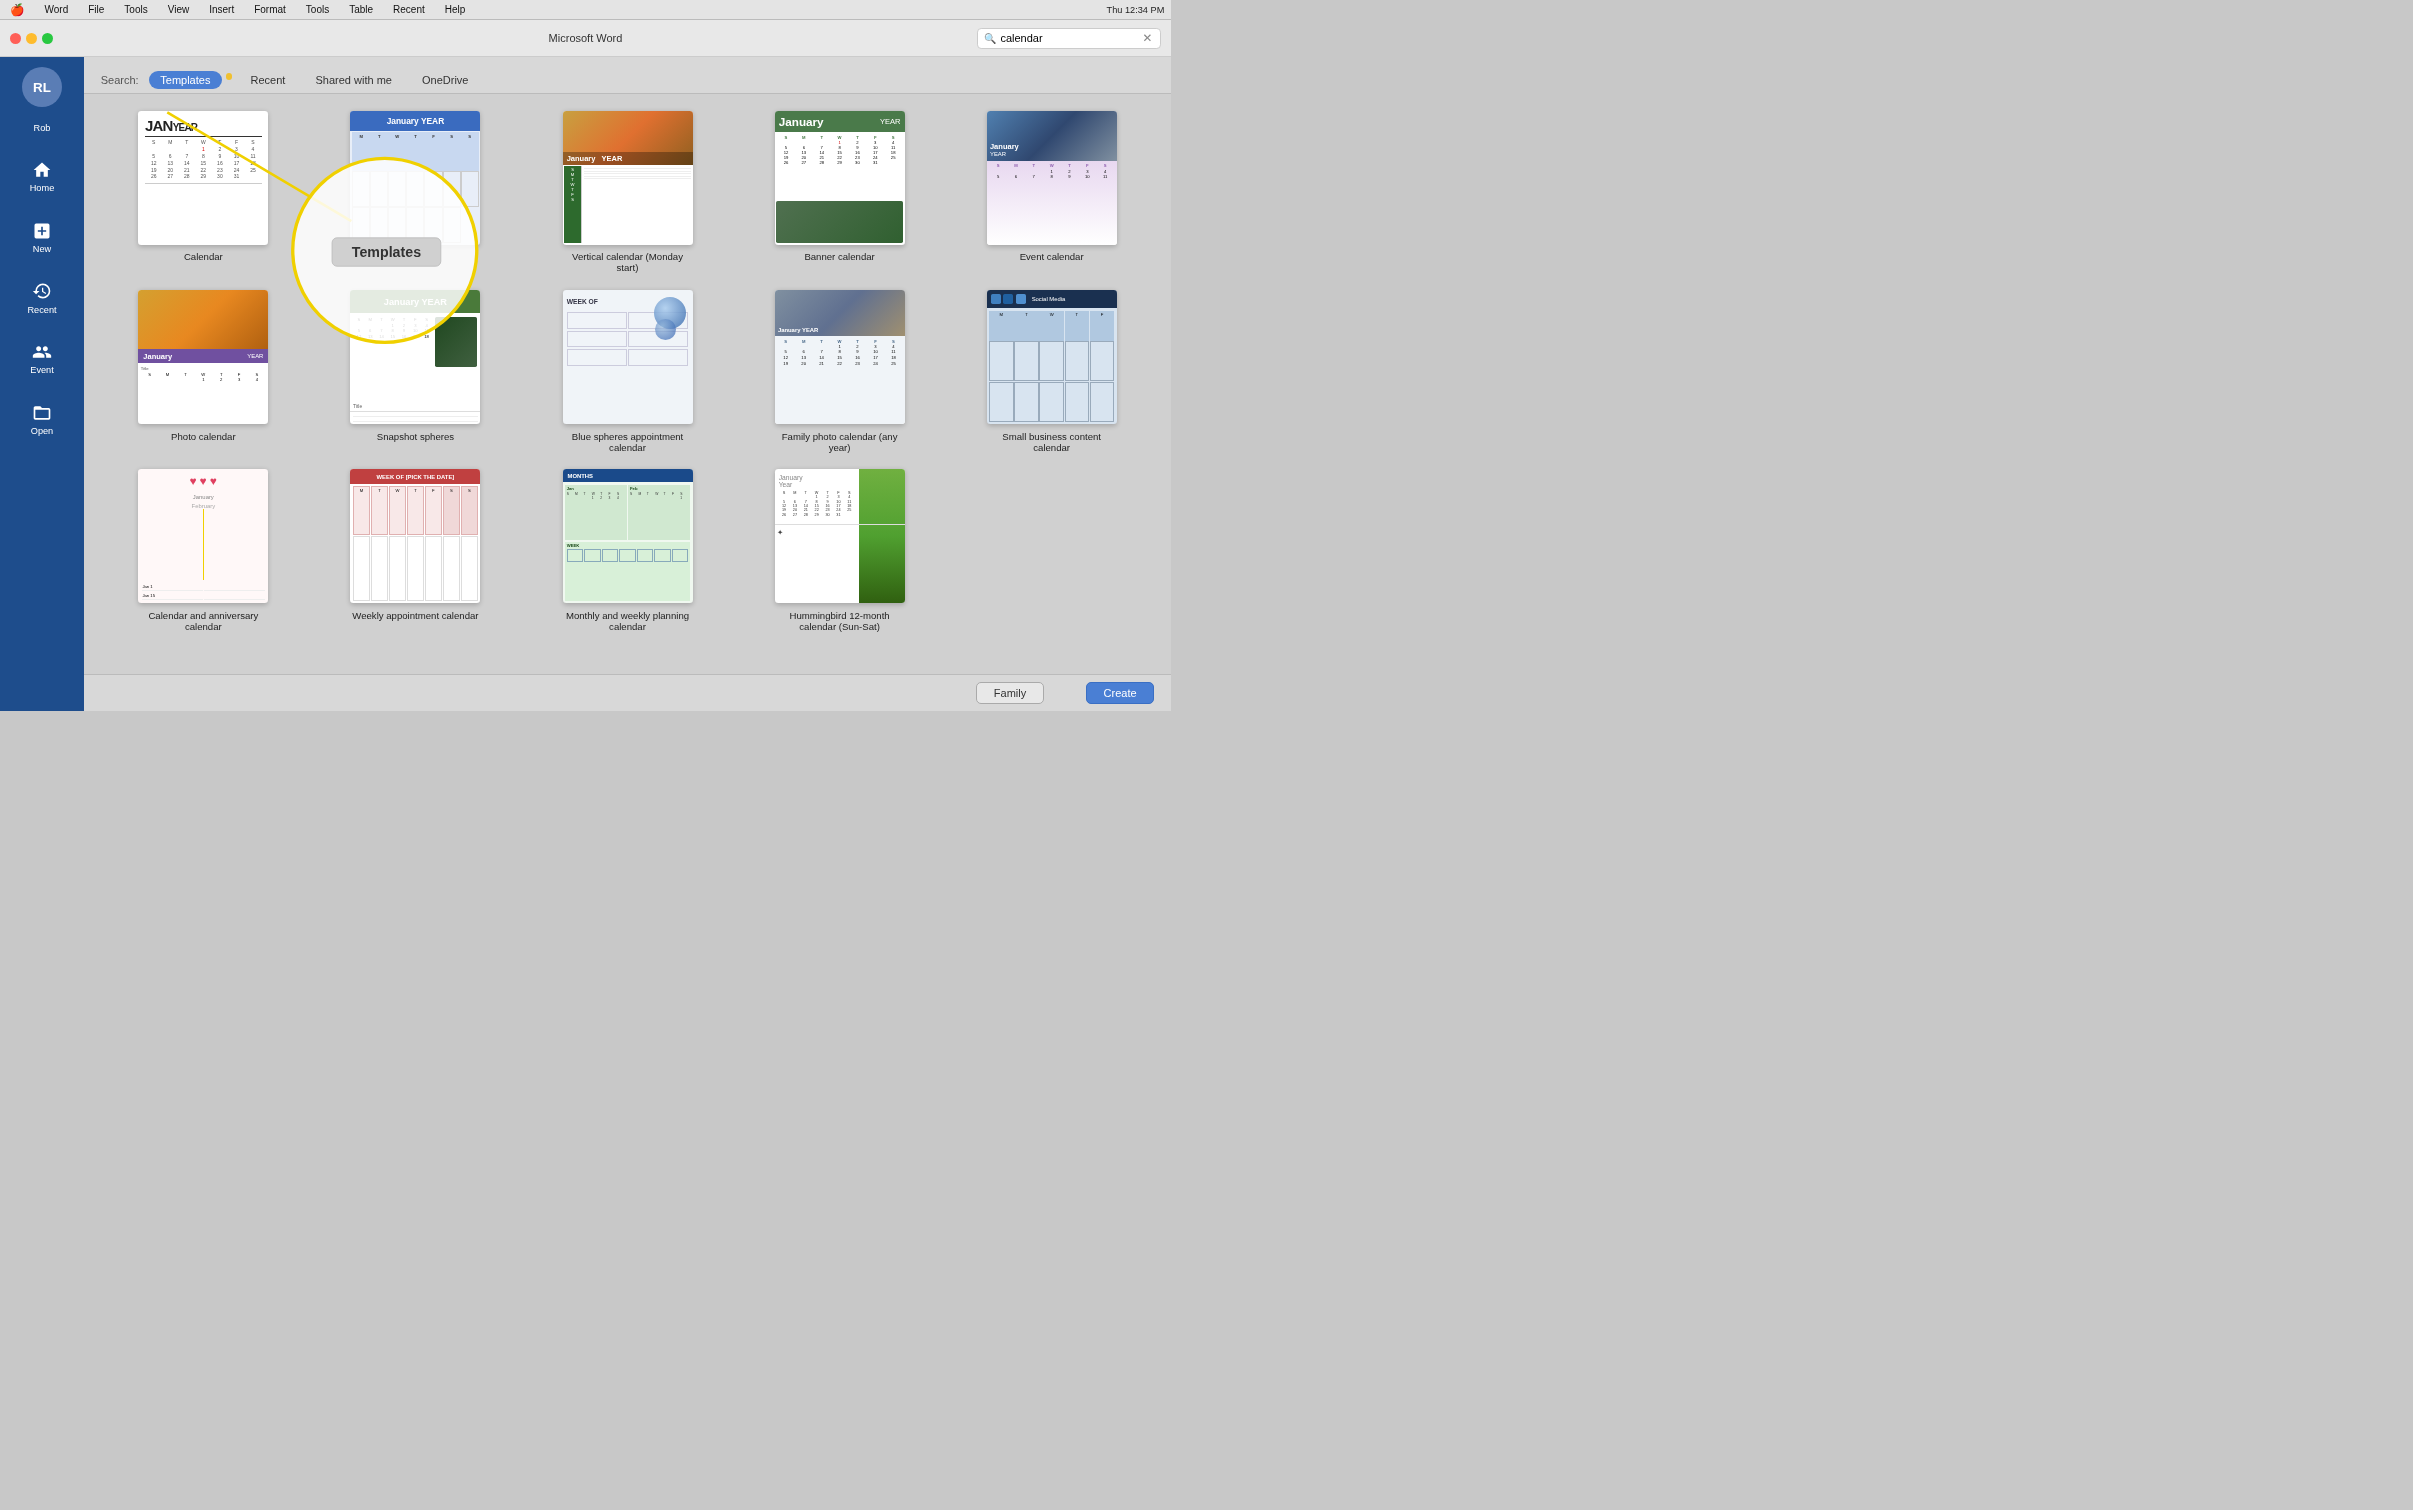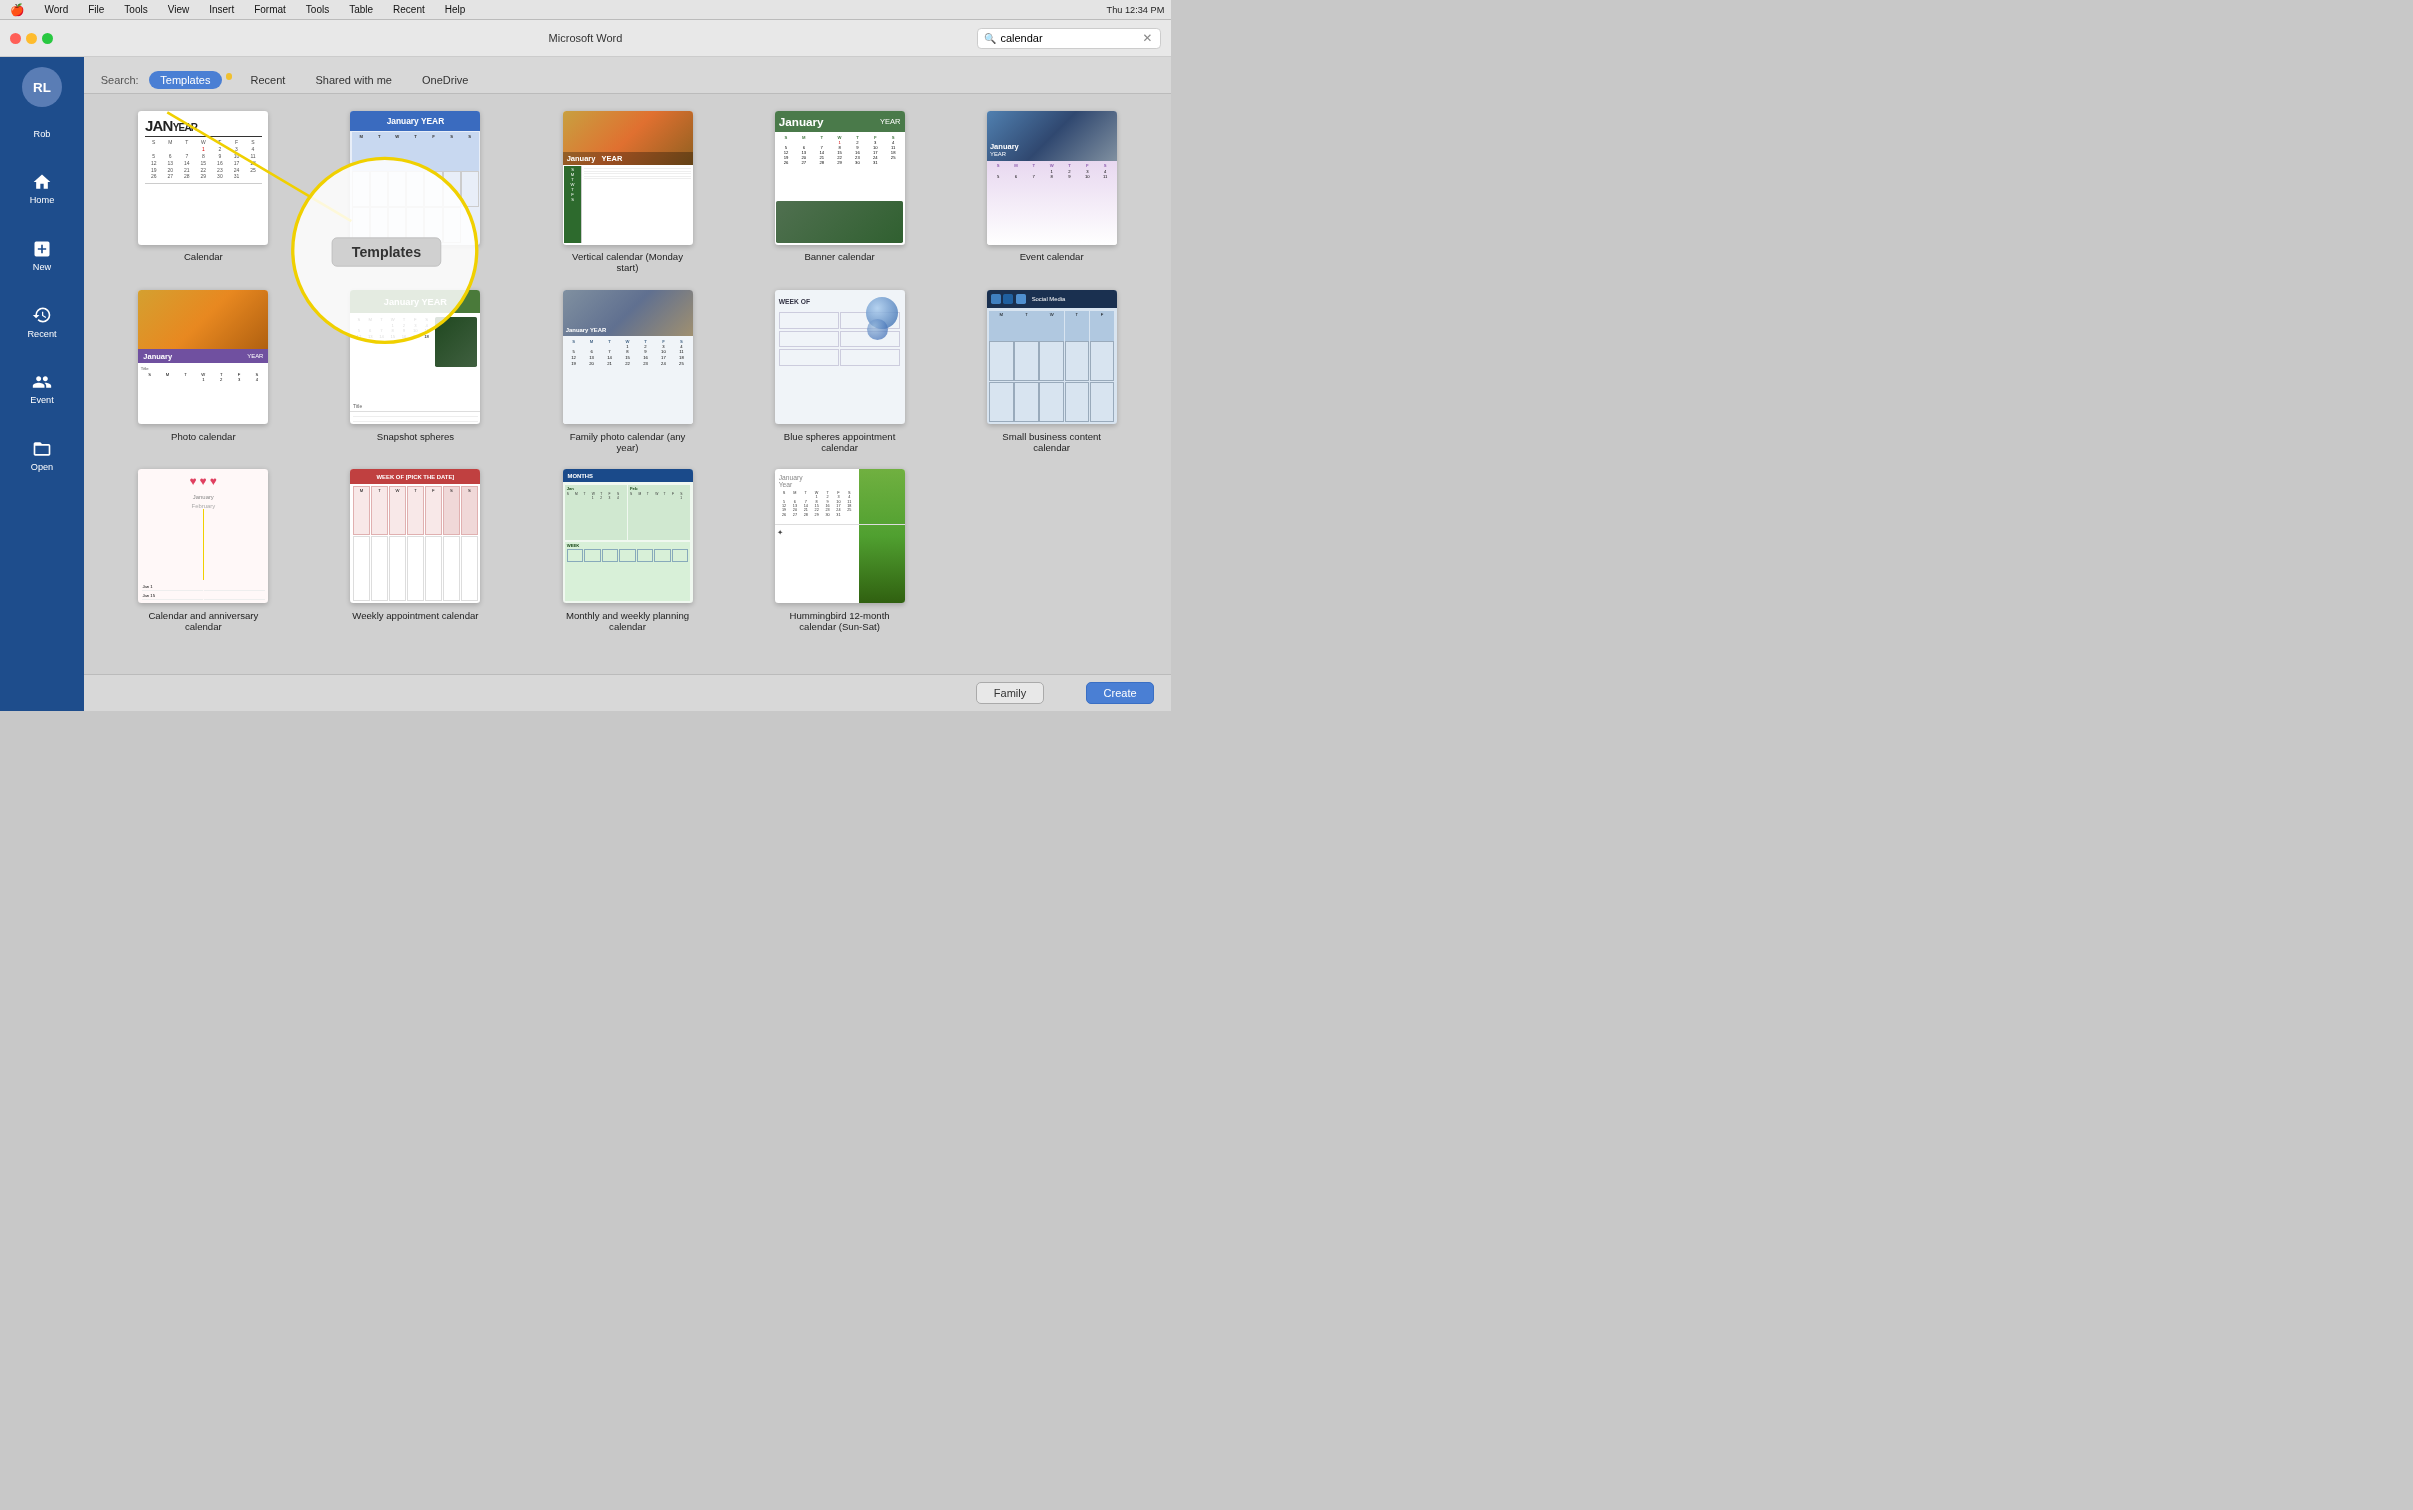--- a/index.html
+++ b/index.html
@@ -86,21 +86,21 @@
     }
 
     
     .sidebar {
       width: 84px;
       background: #1e4d8c;
       display: flex;
       flex-direction: column;
       align-items: center;
       padding-top: 10px;
-      gap: 20px;
+      gap: 14px;
     }
     .sidebar-avatar {
       width: 40px;
       height: 40px;
       border-radius: 50%;
       background: #5a7db5;
       display: flex;
       align-items: center;
       justify-content: center;
       color: white;
@@ -640,20 +640,39 @@
           <div style="font-size:5px; color:#666; padding:2.5px; margin-top:1.7px;">Title</div>
           <div style="display:grid; grid-template-columns:1fr; gap:1.7px; padding:2.5px; font-size:4.2px; color:#888; border-top:0.8px solid #ddd;">
             <div style="border-bottom:0.8px solid #eee; padding:0.8px;"> </div>
             <div style="border-bottom:0.8px solid #eee; padding:0.8px;"> </div>
           </div>
         </div>
         <span class="template-label">Snapshot spheres</span>
       </div>
 
       <div class="template-item">
+        <div class="template-thumb" style="background:#f0f4f8; position:relative;">
+          <div style="position:absolute; top:6.7px; right:6.7px; width:32px; height:32px; border-radius:50%; background:radial-gradient(circle at 35% 35%, #aaccee, #3366aa); opacity:0.85;"></div>
+          <div style="position:absolute; top:29px; right:16.7px; width:21px; height:21px; border-radius:50%; background:radial-gradient(circle at 35% 35%, #99bbdd, #2255aa); opacity:0.7;"></div>
+          <div style="padding:4.2px; margin-top:4.2px;">
+            <div style="font-size:6.7px; font-weight:bold; color:#334; margin-bottom:3.3px;">WEEK OF</div>
+            <div style="display:grid; grid-template-columns:repeat(2,1fr); gap:1.7px; margin-top:6.7px;">
+              <div style="border:0.8px solid #ccd; padding:1.7px; font-size:4.2px; min-height:16.7px;"> </div>
+              <div style="border:0.8px solid #ccd; padding:1.7px; font-size:4.2px; min-height:16.7px;"> </div>
+              <div style="border:0.8px solid #ccd; padding:1.7px; font-size:4.2px; min-height:16.7px;"> </div>
+              <div style="border:0.8px solid #ccd; padding:1.7px; font-size:4.2px; min-height:16.7px;"> </div>
+              <div style="border:0.8px solid #ccd; padding:1.7px; font-size:4.2px; min-height:16.7px;"> </div>
+              <div style="border:0.8px solid #ccd; padding:1.7px; font-size:4.2px; min-height:16.7px;"> </div>
+            </div>
+          </div>
+        </div>
+        <span class="template-label">Blue spheres appointment calendar</span>
+      </div>
+
+      <div class="template-item">
         <div class="template-thumb">
           <div style="height:46px; background:linear-gradient(135deg,#8090a0,#607090,#a09070); display:flex; align-items:flex-end; padding:3.3px;">
             <div style="color:white; font-size:5.9px; font-weight:bold;">January YEAR</div>
           </div>
           <div style="flex:1; padding:2.5px; background:#f0f4f8;">
             <div style="display:grid; grid-template-columns:repeat(7,1fr); font-size:4.2px; text-align:center; font-weight:bold; color:#4a6a8a; gap:0.8px;">
               <span>S</span>
                 <span>M</span>
                 <span>T</span>
                 <span>W</span>
@@ -687,39 +706,20 @@
                 <span>20</span>
                 <span>21</span>
                 <span>22</span>
                 <span>23</span>
                 <span>24</span>
                 <span>25</span>
             </div>
           </div>
         </div>
         <span class="template-label">Family photo calendar (any year)</span>
-      </div>
-
-      <div class="template-item">
-        <div class="template-thumb" style="background:#f0f4f8; position:relative;">
-          <div style="position:absolute; top:6.7px; right:6.7px; width:32px; height:32px; border-radius:50%; background:radial-gradient(circle at 35% 35%, #aaccee, #3366aa); opacity:0.85;"></div>
-          <div style="position:absolute; top:29px; right:16.7px; width:21px; height:21px; border-radius:50%; background:radial-gradient(circle at 35% 35%, #99bbdd, #2255aa); opacity:0.7;"></div>
-          <div style="padding:4.2px; margin-top:4.2px;">
-            <div style="font-size:6.7px; font-weight:bold; color:#334; margin-bottom:3.3px;">WEEK OF</div>
-            <div style="display:grid; grid-template-columns:repeat(2,1fr); gap:1.7px; margin-top:6.7px;">
-              <div style="border:0.8px solid #ccd; padding:1.7px; font-size:4.2px; min-height:16.7px;"> </div>
-              <div style="border:0.8px solid #ccd; padding:1.7px; font-size:4.2px; min-height:16.7px;"> </div>
-              <div style="border:0.8px solid #ccd; padding:1.7px; font-size:4.2px; min-height:16.7px;"> </div>
-              <div style="border:0.8px solid #ccd; padding:1.7px; font-size:4.2px; min-height:16.7px;"> </div>
-              <div style="border:0.8px solid #ccd; padding:1.7px; font-size:4.2px; min-height:16.7px;"> </div>
-              <div style="border:0.8px solid #ccd; padding:1.7px; font-size:4.2px; min-height:16.7px;"> </div>
-            </div>
-          </div>
-        </div>
-        <span class="template-label">Blue spheres appointment calendar</span>
       </div>
 
       <div class="template-item">
         <div class="template-thumb" style="background:#d8e4f0;">
           <div style="background:#1a3050; padding:4.2px; display:flex; align-items:center; gap:2.5px;">
             <div style="width:10px; height:10px; border-radius:1.7px; background:#4080c0;"></div>
             <div style="width:10px; height:10px; border-radius:1.7px; background:#2060a0;"></div>
             <div style="width:10px; height:10px; border-radius:1.7px; background:#5090d0;"></div>
             <div style="color:white; font-size:5.9px; margin-left:3.3px;">Social Media</div>
           </div>

